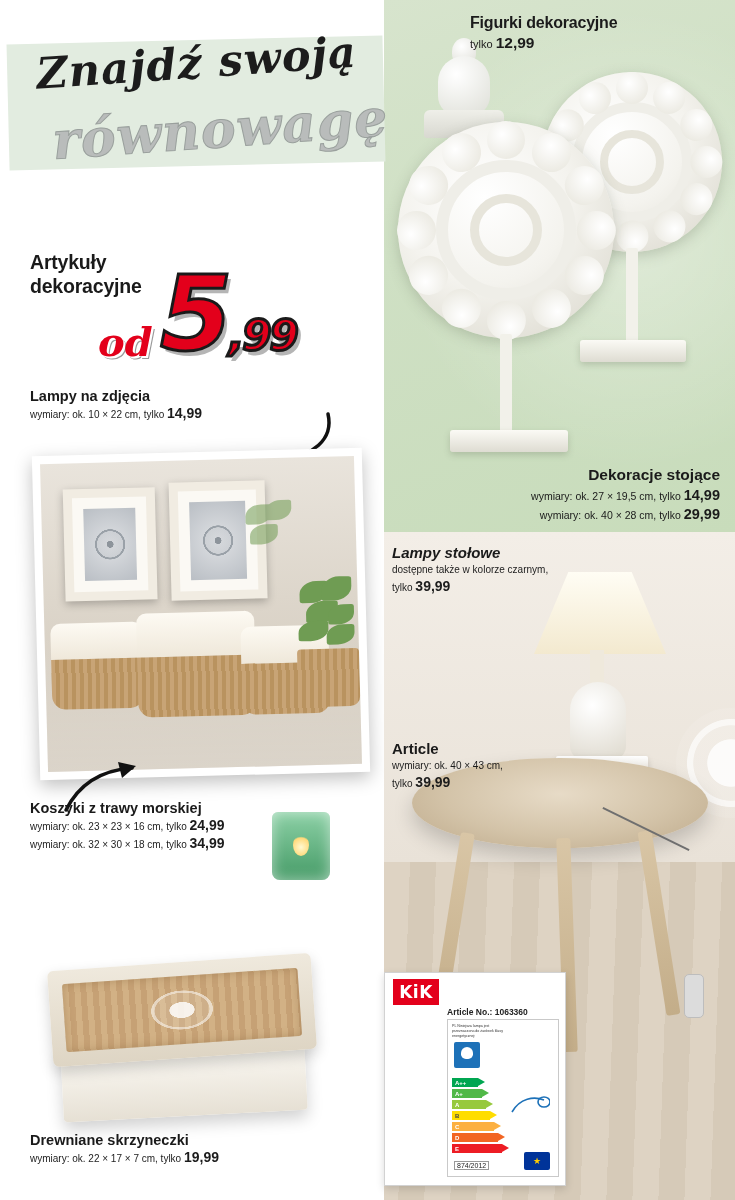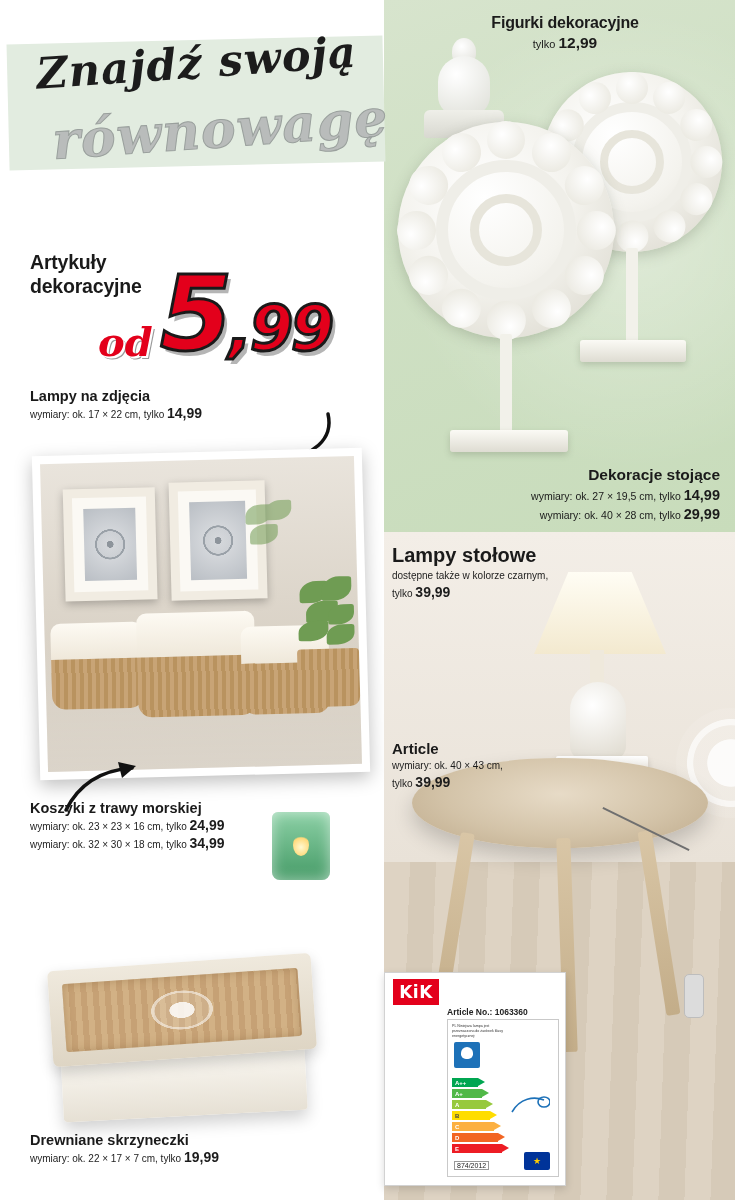--- a/index.html
+++ b/index.html
@@ -42,21 +42,21 @@
     font-family: "DejaVu Serif", serif;
     font-style: italic; font-weight: 700;
     font-size: 52px; letter-spacing: 1px;
     transform: rotate(-4deg);
     color: #b9bcbb;
     -webkit-text-stroke: 1px #9aa09d;
     white-space: nowrap;
   }
 
   
-  .figurki-block { position:absolute; left: 470px; top: 14px; width: 190px; text-align:center; }
+  .figurki-block { position:absolute; left: 470px; top: 14px; width: 190px; text-align:left; }
   .figurki-title { font-size: 16px; font-weight: 700; color:#1b1b1b; letter-spacing:-0.2px; }
   .figurki-price { font-size: 11px; color:#1b1b1b; margin-top: 2px; }
   .figurki-price b { font-size: 15.5px; font-weight: 700; }
 
   
   .buddha-top {
     position:absolute; left: 418px; top: 18px; width: 92px; height: 120px;
   }
   .buddha-top .base {
     position:absolute; left: 6px; bottom: 0; width: 80px; height: 28px;
@@ -118,21 +118,21 @@
   }
   .big-price {
     position:absolute; left: 160px; top: 262px;
     font-family: "DejaVu Sans", sans-serif;
     font-weight: 700; font-style: italic; font-size: 104px; line-height: 104px;
     letter-spacing: -4px;
     color: #e3001b;
     -webkit-text-stroke: 3px #1a1a1a;
     text-shadow: 4px 5px 0 rgba(120,120,120,0.55);
   }
-  .big-price .cents { font-size: 62px; letter-spacing:-2px; }
+  .big-price .cents { font-size: 42px; letter-spacing:-2px; }
 
   
   .ramki-block { position:absolute; left: 30px; top: 388px; width: 330px; }
   .ramki-title { font-size: 14.5px; font-weight: 700; }
   .spec { font-size: 10px; color:#1c1c1c; line-height: 14px; margin-top: 2px; }
   .spec b { font-size: 14px; }
 
   
   .arrow-1 { position:absolute; left: 216px; top: 408px; width: 120px; height: 70px; }
   .arrow-2 { position:absolute; left: 60px; top: 760px; width: 80px; height: 60px; }
@@ -253,21 +253,21 @@
   }
   .table-leg { position:absolute; background: linear-gradient(180deg,#d9c6a6,#c3ad89); border-radius: 3px; }
   .lamp-cord { position:absolute; border-bottom: 2px solid #6f6f6f; }
   .cord-switch { position:absolute; left: 300px; top: 442px; width: 20px; height: 44px; background:#dcdcdc; border-radius: 5px; border:1px solid #bdbdbd; }
 
   .doily { position:absolute; left: 292px; top: 176px; width: 110px; height: 110px; border-radius:50%;
     background: radial-gradient(circle, rgba(255,255,255,0.85) 0 30%, rgba(255,255,255,0.25) 31% 48%, rgba(255,255,255,0.7) 49% 56%, rgba(255,255,255,0.1) 57% 100%); }
 
   
   .lampy-block { position:absolute; left: 392px; top: 544px; width: 250px; }
-  .lampy-title { font-size: 20px; font-weight: 700; }
+  .lampy-title { font-size: 15px; font-weight: 700; font-style: italic; }
   .stoliki-block { position:absolute; left: 392px; top: 740px; width: 250px; }
   .stoliki-title { font-size: 15px; font-weight: 700; }
 
   
   .energy-card {
     position:absolute; left: 384px; top: 972px; width: 182px; height: 214px;
     background:#ffffff; border: 1px solid #d2d2d2;
     box-shadow: 0 3px 8px rgba(0,0,0,0.15);
     padding: 6px;
   }
@@ -374,21 +374,21 @@
     <div>dekoracyjne</div>
   </div>
   <div class="od-badge">od</div>
   <div class="big-price">
     <span>5</span><span class="cents">,99</span>
   </div>
 
   <div class="ramki-block">
     <div class="ramki-title">Lampy na zdjęcia</div>
     <div class="spec">
-      <span>wymiary: ok. 17 × 22 cm, tylko </span><b>14,99</b>
+      <span>wymiary: ok. 10 × 22 cm, tylko </span><b>14,99</b>
     </div>
   </div>
 
   <svg class="arrow-1" viewBox="0 0 120 70">
     <path d="M112 6 C118 32, 96 48, 66 52" stroke="#111" stroke-width="3.5" fill="none" stroke-linecap="round"></path>
     <path d="M72 42 L58 54 L74 60 Z" fill="#111"></path>
   </svg>
 
   <div class="photo-frames">
     <div class="img">

